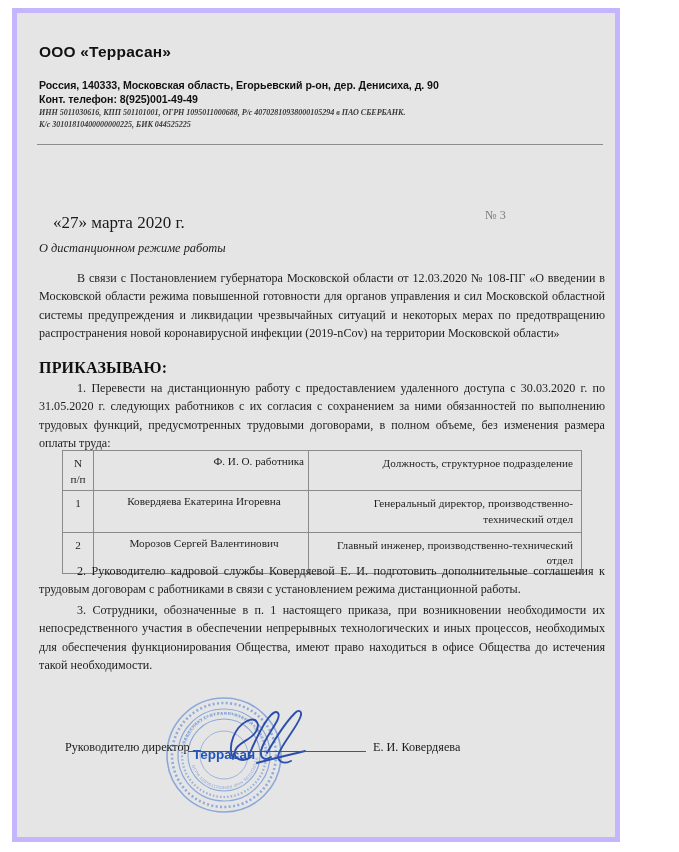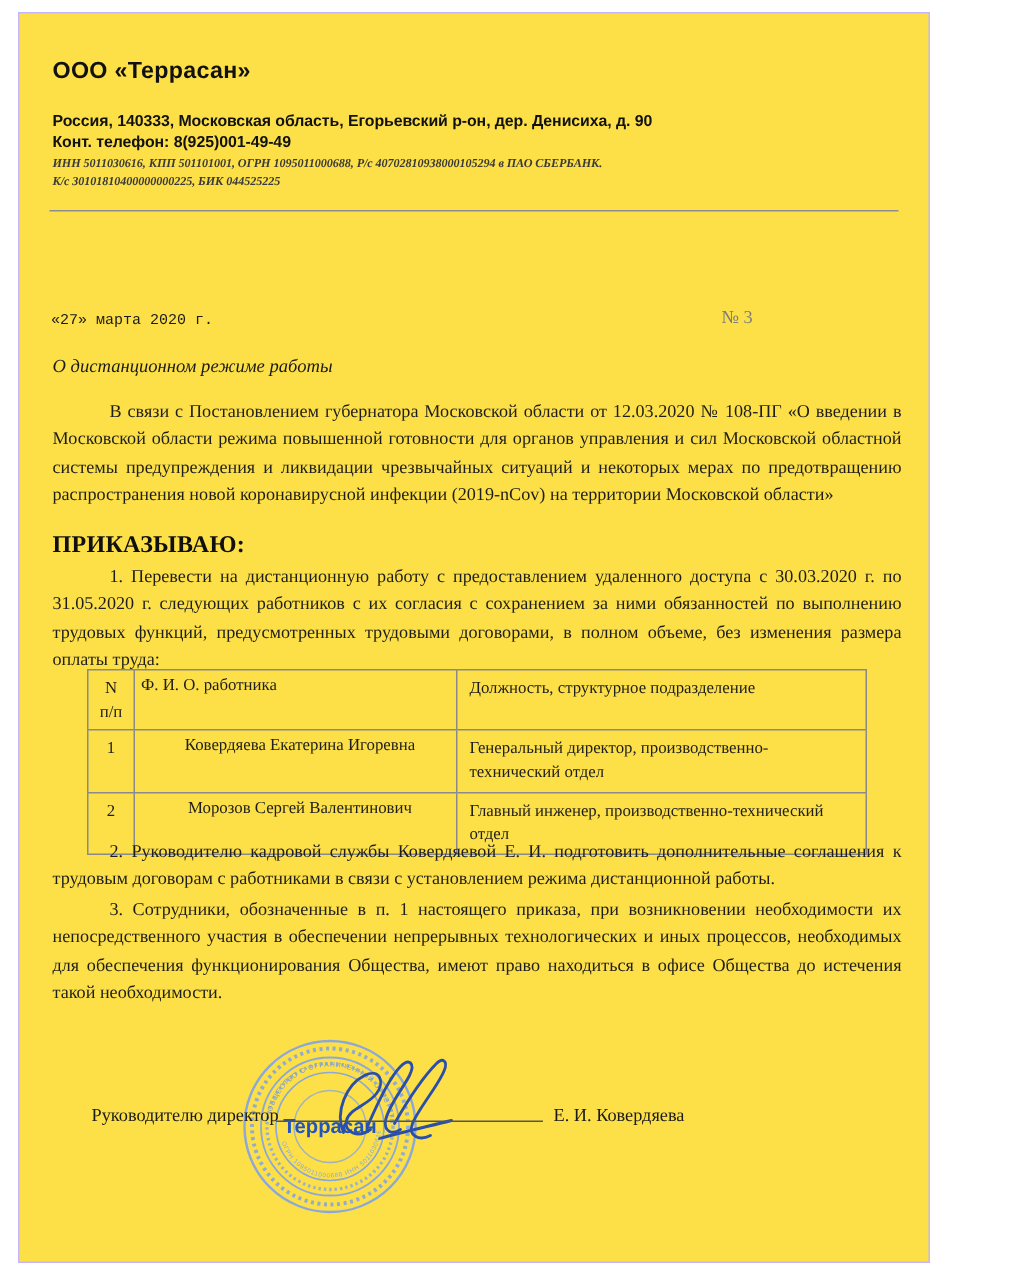--- a/index.html
+++ b/index.html
@@ -16,22 +16,22 @@
     overflow: hidden;
   }
 
   
   #page-sheet {
     position: absolute;
     left: 12px;
     top: 8px;
     width: 608px;
     height: 834px;
-    border: 1px solid #c4b5fd;
-    background: #fde047;
+    border: 5px solid #c4b5fd;
+    background: #e5e5e5;
     box-sizing: border-box;
     overflow: hidden;
   }
   #page-inner {
     position: absolute;
     left: 0; top: 0;
     width: 100%; height: 100%;
   }
 
   
@@ -82,25 +82,24 @@
     left: 0;
     top: 172px;
     width: 100%;
     text-align: center;
     font-size: 12.6px;
     letter-spacing: 0.9px;
     color: #1b1b1b;
   }
   .date-line {
     position: absolute;
-    left: 21px;
+    left: 36px;
     top: 200px;
-    font-size: 10px;
+    font-size: 17px;
     color: #1b1b1b;
-    font-family: Liberation Mono, monospace;
   }
   .number-line {
     position: absolute;
     left: 468px;
     top: 195px;
     font-size: 12.2px;
     color: #7c7c7c;
   }
   .subject-line {
     position: absolute;
@@ -158,21 +157,21 @@
     width: 100%;
     font-size: 11.2px;
     color: #1e1e1e;
   }
   table.emp-table td,
   table.emp-table th {
     border: 1px solid #8a8a8a;
     padding: 3px 4px;
     vertical-align: top;
     font-weight: normal;
-    text-align: left;
+    text-align: right;
     line-height: 1.35;
   }
   table.emp-table th.c-num,
   table.emp-table td.c-num {
     width: 22px;
     text-align: center;
   }
   table.emp-table th.c-name,
   table.emp-table td.c-name {
     width: 200px;

